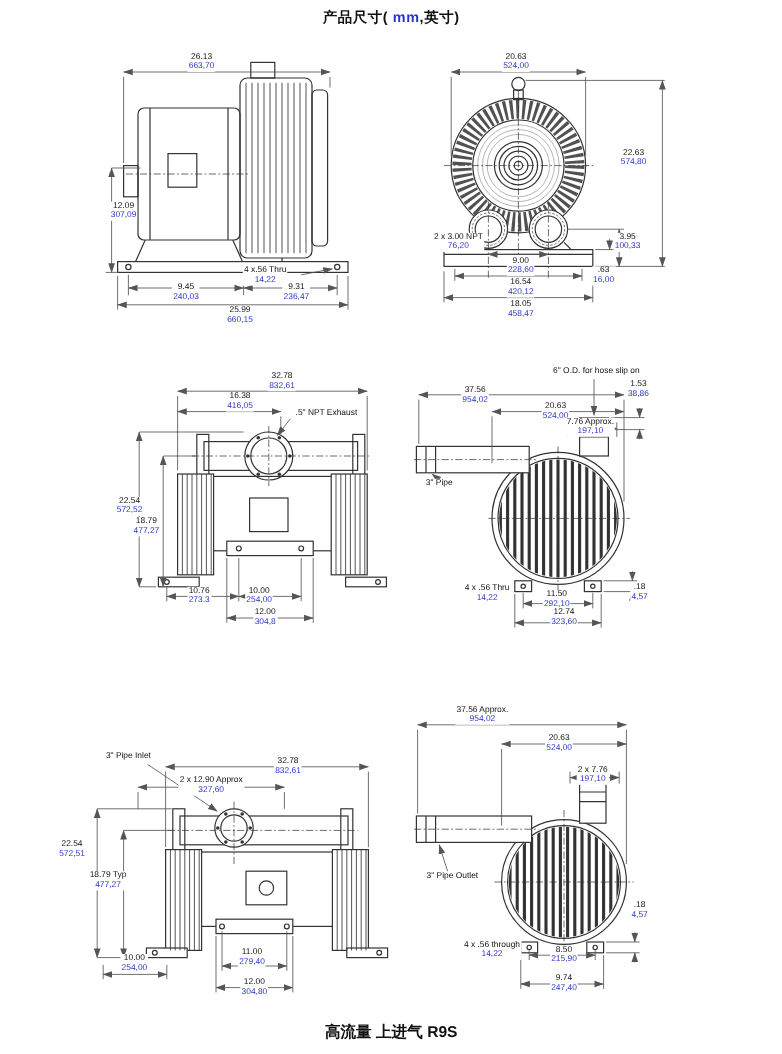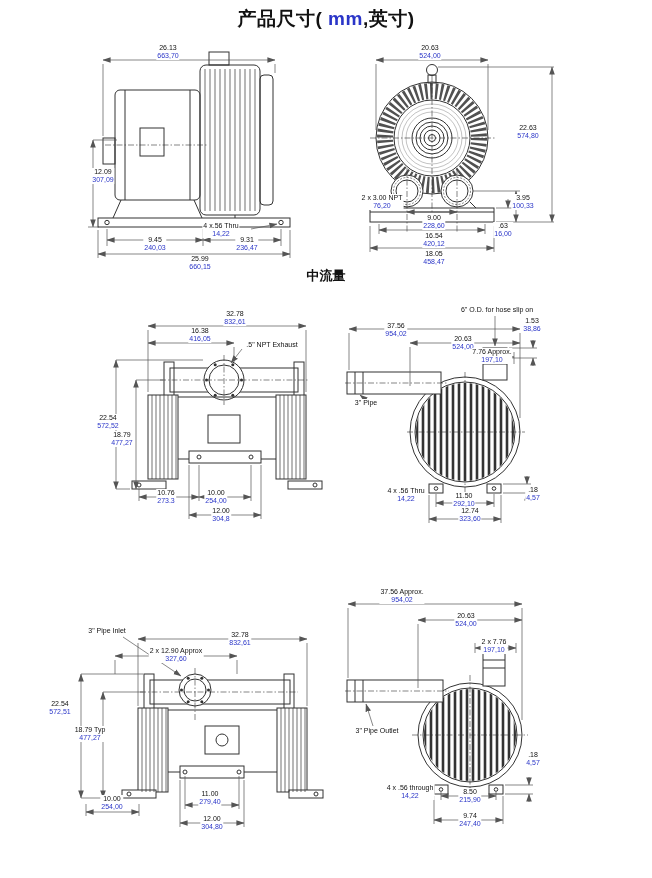--- a/index.html
+++ b/index.html
@@ -1,38 +1,38 @@
 <!DOCTYPE html>
 <html><head>
 <meta charset="utf-8">
 <style>
   * { margin:0; padding:0; box-sizing:border-box; }
   html,body { width:652px; height:878px; background:#fff; }
   body { font-family:"Liberation Sans", sans-serif; color:#111; position:relative; overflow:hidden; }
   #canvas { position:absolute; left:0; top:0; width:652px; height:878px; background:#fff; }
   .page-title { position:absolute; left:0; top:6px; width:652px; text-align:center;
-                font-size:19px; font-weight:700; letter-spacing:.5px; z-index:4; }
+                font-size:12px; font-weight:700; letter-spacing:.5px; z-index:4; }
   .page-title .mm-unit { color:#2a35c8; }
   .sec { position:absolute; left:0; width:652px; text-align:center; font-size:13px; font-weight:700; z-index:4; }
   .dim { position:absolute; transform:translateX(-50%); text-align:center; font-size:7px;
          line-height:8px; background:#fff; z-index:3; padding:0 1px; }
   .dim .in { display:block; color:#111; white-space:nowrap; }
   .dim .mm { display:block; color:#2a35c8; white-space:nowrap; }
   .note { position:absolute; transform:translateX(-50%); font-size:7px; line-height:8px;
           color:#111; background:#fff; z-index:3; white-space:nowrap; padding:0 1px; }
   svg.art { position:absolute; z-index:1; }
 </style>
 </head>
 <body>
 
 <div id="canvas">
 
   <div class="page-title"><span>产品尺寸( </span><span class="mm-unit">mm</span><span>,英寸)</span></div>
 
-  <div class="sec" style="top:267px">中流量</div>
+  <div class="sec" style="top:851px">高流量 上进气 R9S</div>
 
   <svg class="art" style="left:85px;top:40px" width="235" height="235" viewBox="0 0 235 235">
     <defs>
       <marker id="a1" viewBox="0 0 10 10" refX="9.5" refY="5" markerWidth="8" markerHeight="8" markerUnits="userSpaceOnUse" orient="auto-start-reverse">
           <path d="M0,1.5L10,5L0,8.5z" fill="#555"></path>
         </marker>
     </defs>
     <g stroke="#333" fill="none" stroke-width="1">
       <rect x="13" y="178" width="192" height="9" fill="#fff"></rect>
       <circle cx="22" cy="182.5" r="2.2"></circle>

